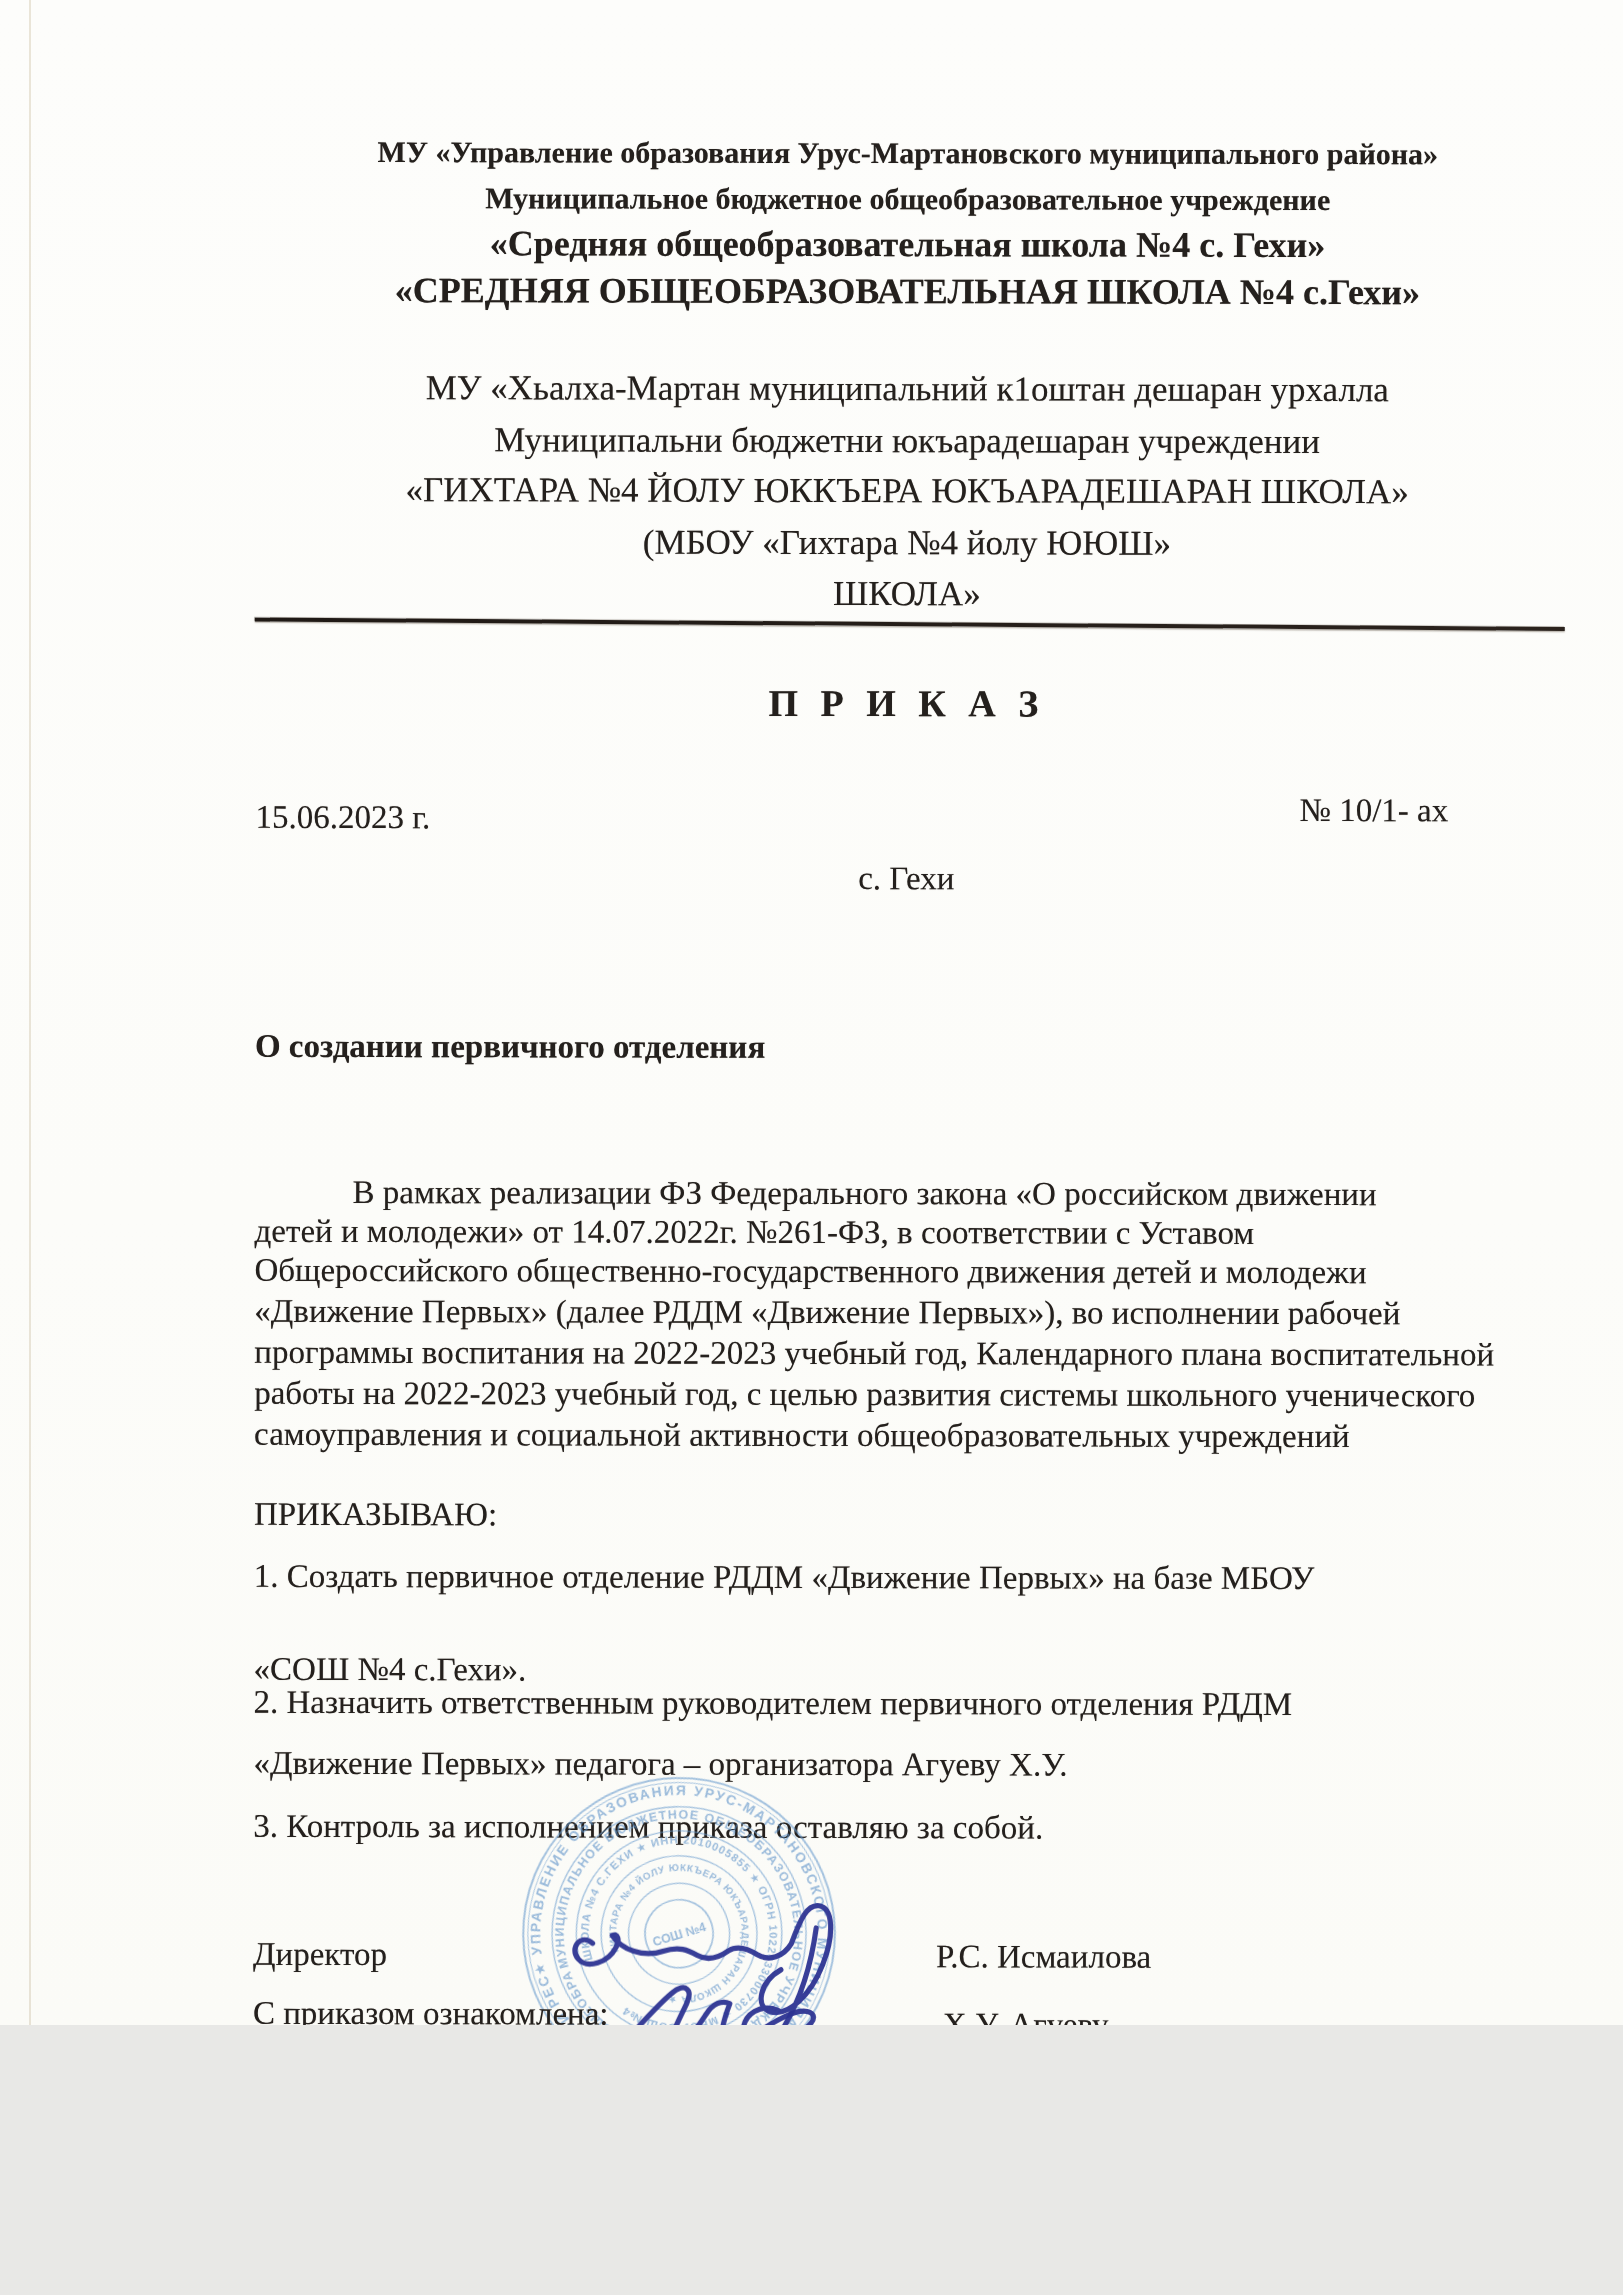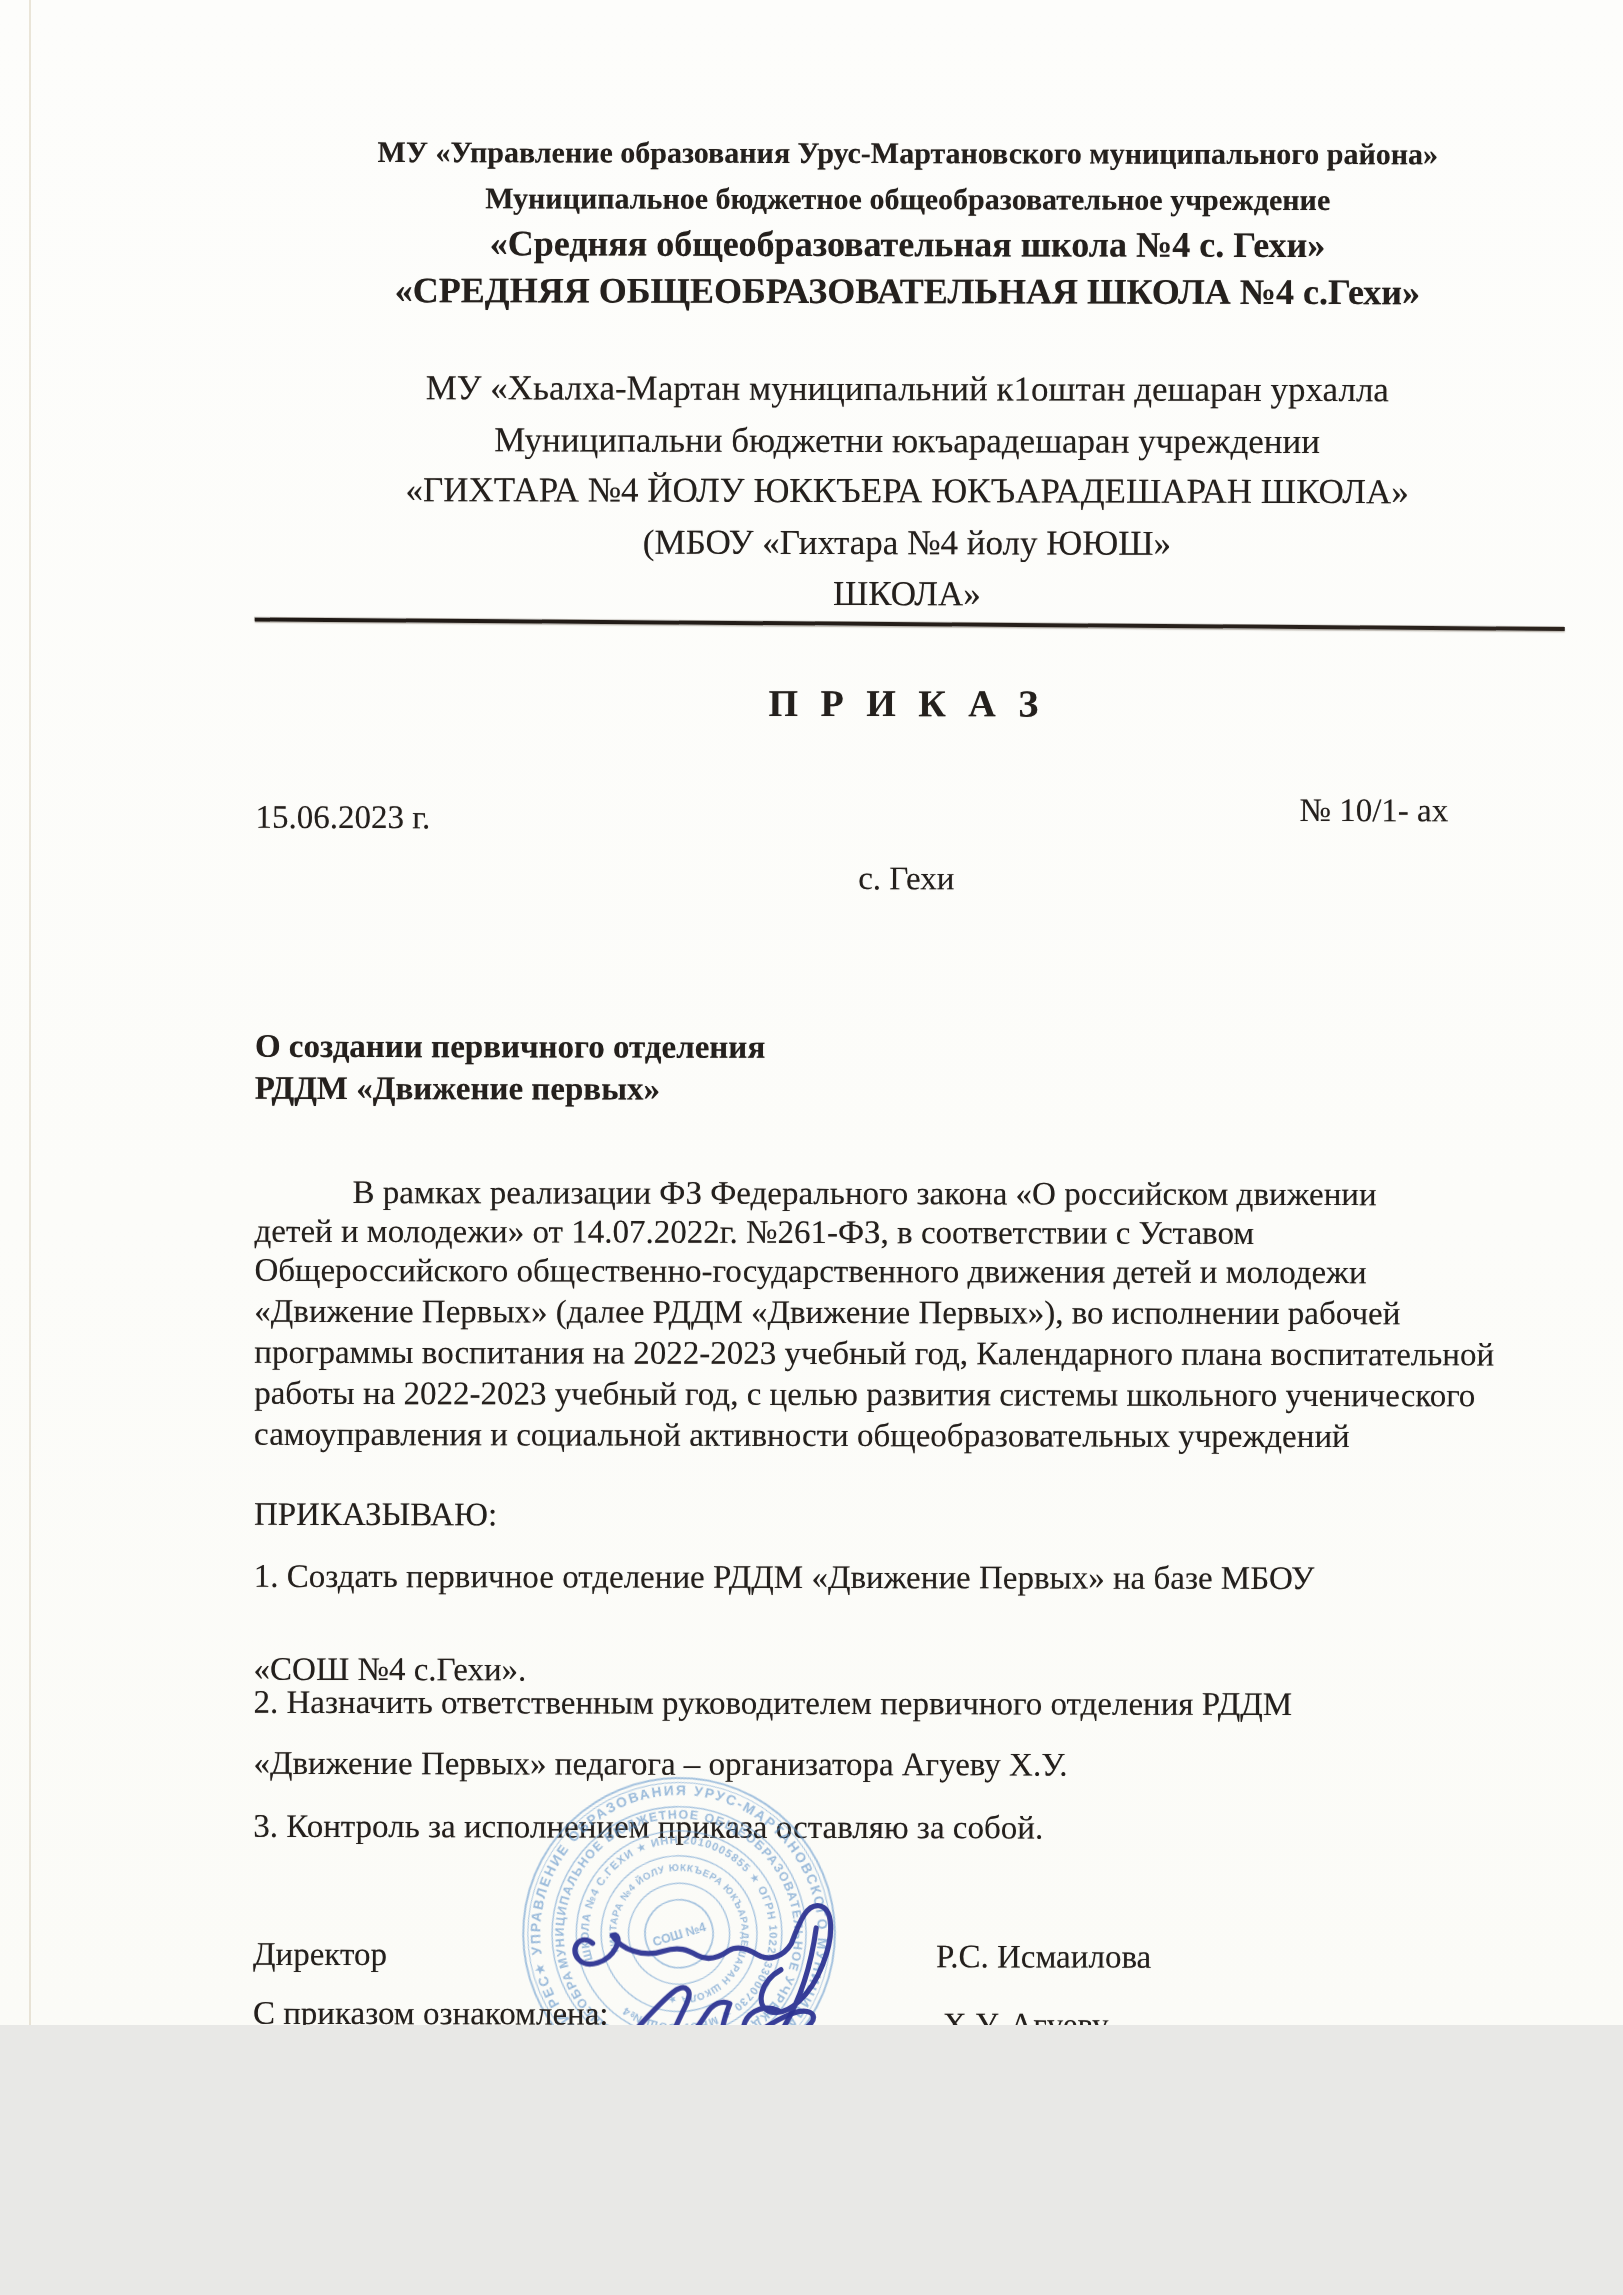--- a/index.html
+++ b/index.html
@@ -80,21 +80,20 @@
     <div class="rule"></div>
 
     <div class="txt center-col b order-title" style="top:682px;">П Р И К А З</div>
 
     <div class="txt body-txt" style="left:255px;top:800px;">15.06.2023 г.</div>
     <div class="txt body-txt" style="left:1299px;top:756px;margin-top:35px;">№ 10/1- ах</div>
 
     <div class="txt center-col body-txt" style="top:860px;">с. Гехи</div>
 
     <div class="txt b body-txt" style="left:255px;top:1029px;">О создании первичного отделения</div>
-    <div class="txt b body-txt" style="left:255px;top:1071px;">РДДМ «Движение первых»</div>
 
     <div class="txt body-txt" style="left:353px;top:1175px;">В рамках реализации ФЗ Федерального закона «О российском движении</div>
     <div class="txt body-txt" style="left:255px;top:1214px;">детей и молодежи» от 14.07.2022г. №261-ФЗ, в соответствии с Уставом</div>
     <div class="txt body-txt" style="left:255px;top:1253px;">Общероссийского общественно-государственного движения детей и молодежи</div>
     <div class="txt body-txt" style="left:255px;top:1294px;">«Движение Первых» (далее РДДМ «Движение Первых»), во исполнении рабочей</div>
     <div class="txt body-txt" style="left:255px;top:1335px;">программы воспитания на 2022-2023 учебный год, Календарного плана воспитательной</div>
     <div class="txt body-txt" style="left:255px;top:1376px;">работы на 2022-2023 учебный год, с целью развития системы школьного ученического</div>
     <div class="txt body-txt" style="left:255px;top:1417px;">самоуправления и социальной активности общеобразовательных учреждений</div>
 
     <div class="txt body-txt" style="left:255px;top:1497px;">ПРИКАЗЫВАЮ:</div>

